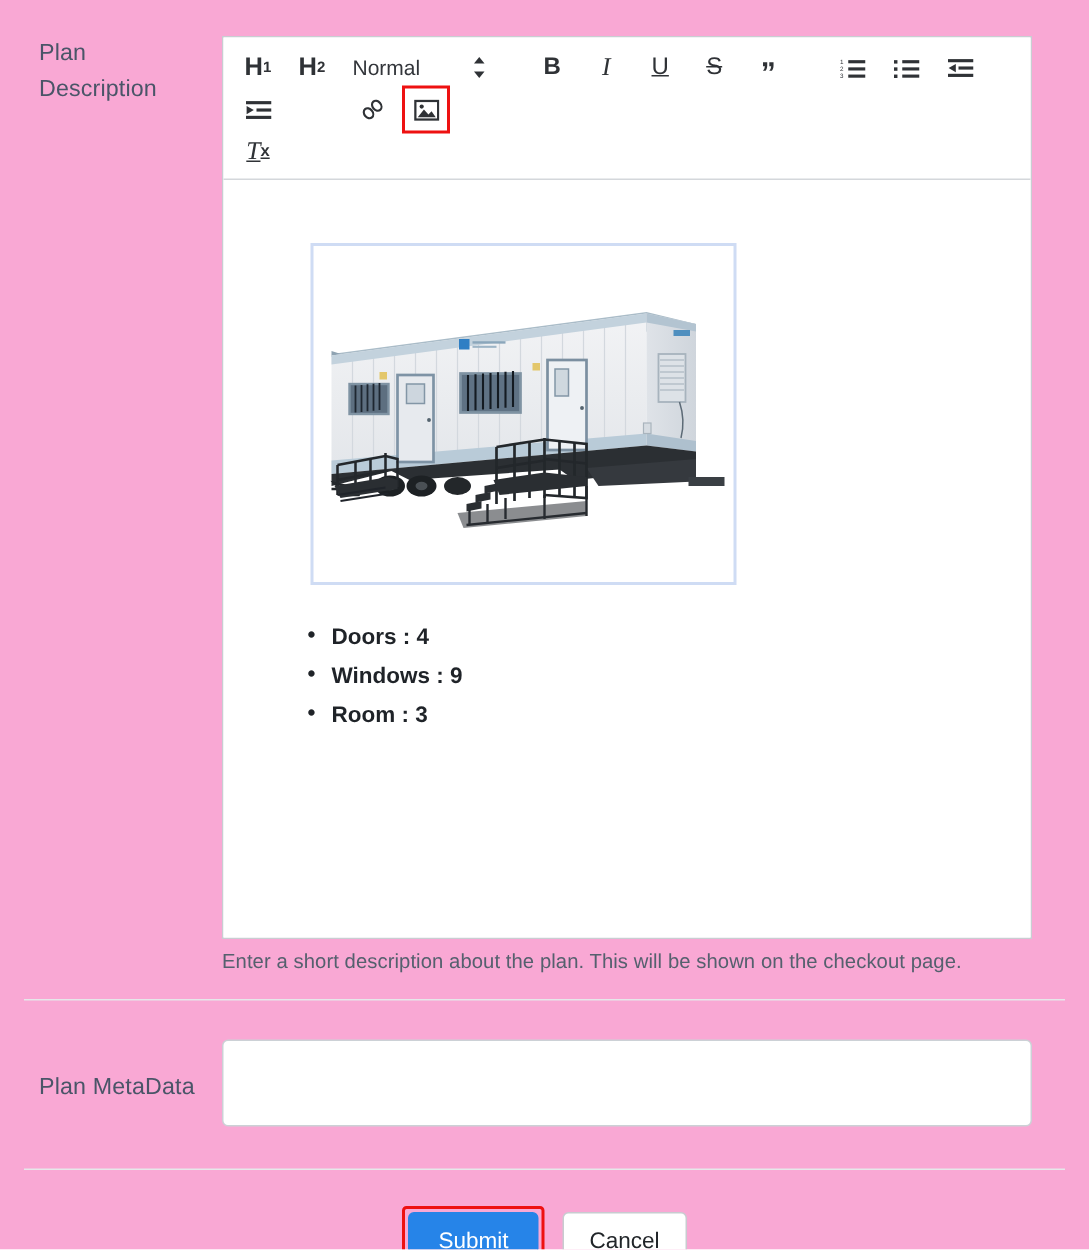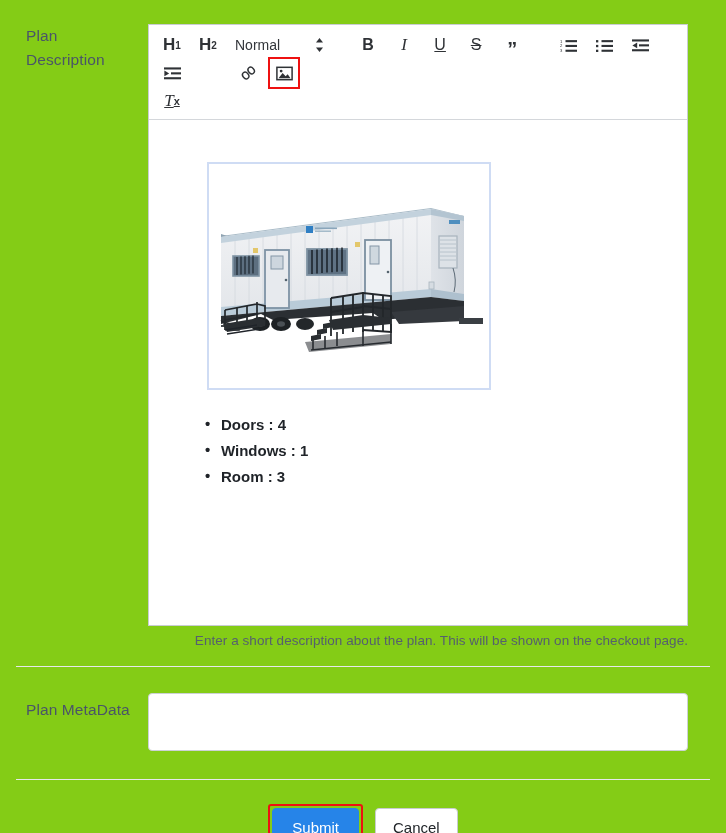--- a/index.html
+++ b/index.html
@@ -3,21 +3,21 @@
 <meta charset="utf-8">
 <style>
   * { box-sizing: border-box; }
   html, body {
     margin: 0; padding: 0;
     width: 726px; height: 833px;
     background: #ffffff;
     font-family: "Liberation Sans", sans-serif;
     -webkit-font-smoothing: antialiased;
   }
-  .page { position: relative; width: 726px; height: 833px; background:#84cc16; overflow:hidden; }
+  .page { position: relative; width: 726px; height: 833px; background:#f9a8d4; overflow:hidden; }
 
   
   .form-row { display: flex; align-items: flex-start; }
   .row-label {
     width: 148px;
     padding-left: 26px;
     padding-right: 8px;
     color: #4a5568;
     font-size: 15.5px;
     line-height: 24px;
@@ -141,31 +141,30 @@
     left: 0; top: -1px;
     font-size: 15px;
   }
 
   .help-text {
     margin-top: 7px;
     font-size: 13.5px;
     color: #55606e;
     font-family: "Liberation Sans", sans-serif;
     letter-spacing: .05px;
-    text-align: right;
   }
 
   .hr {
     height: 1px;
     background: #e6e8ea;
     margin: 0 16px;
   }
 
   
-  .meta-row { padding-top: 26px; }
+  .meta-row { padding-top: 26px; align-items: center; }
   .meta-row .row-label { padding-top: 5px; font-size: 15.5px; }
   .meta-box {
     width: 540px;
     height: 58px;
     border: 1px solid #ccd1d6;
     border-radius: 4px;
     background: #fff;
     outline: none;
     resize: none;
     padding: 8px 10px;
@@ -482,21 +481,21 @@
                 <path d="M98 176 L178 168"></path>
                 <path d="M178 150 L178 170"></path>
                 <path d="M150 156 L150 172"></path>
               </g>
               <path d="M92 168 L178 160 L178 170 L96 178 Z" fill="#2c3035" opacity="0.55"></path>
             </svg>
           </div>
 
           <ul class="feature-list">
             <li>Doors : 4</li>
-            <li>Windows : 1</li>
+            <li>Windows : 9</li>
             <li>Room : 3</li>
           </ul>
         </div>
       </div>
 
       <div class="help-text">Enter a short description about the plan. This will be shown on the checkout page.</div>
     </div>
   </div>
 
   <div style="height:18px;"></div>

